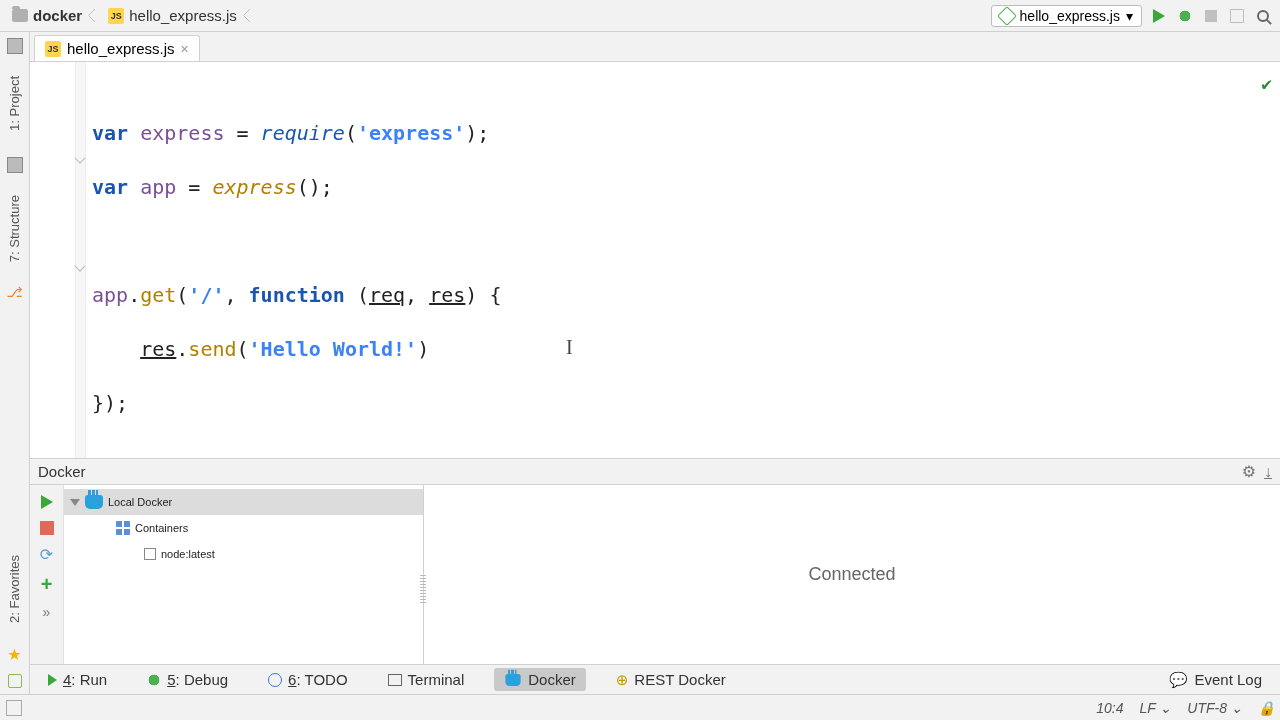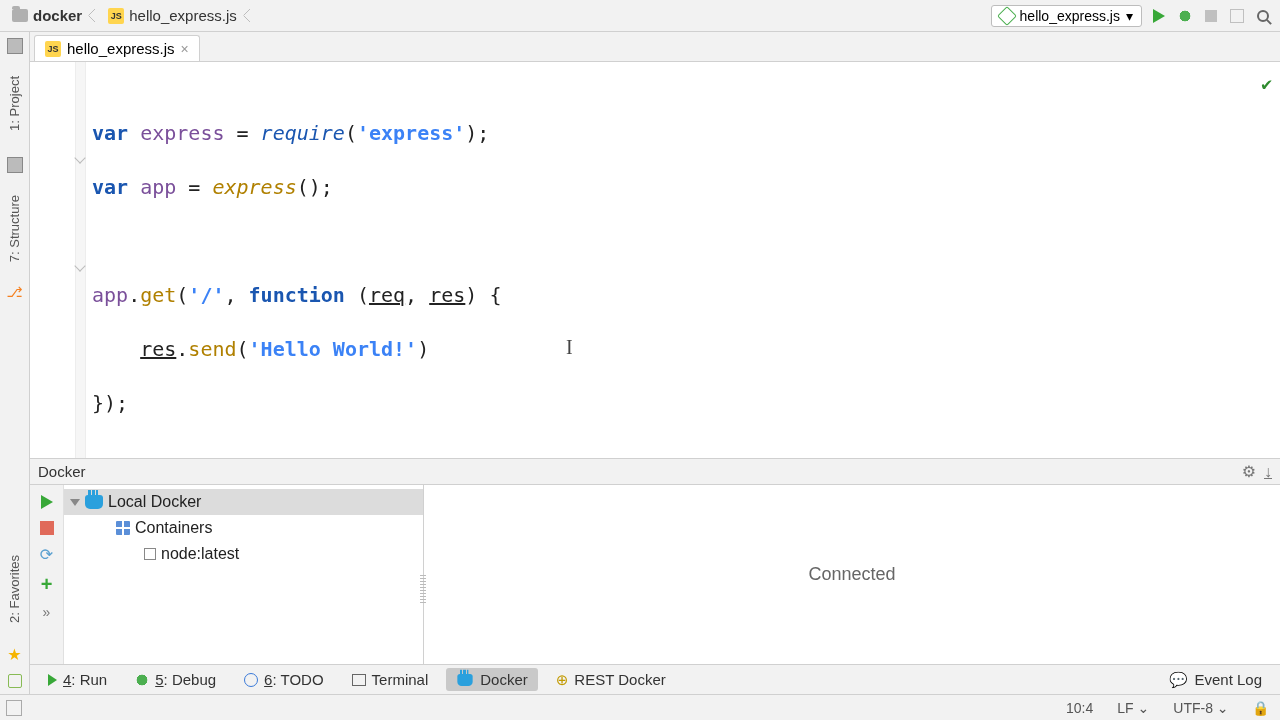--- a/index.html
+++ b/index.html
@@ -64,40 +64,40 @@
 .docker-panel { position: absolute; left: 30px; right: 0; top: 458px; height: 206px; border-top: 1px solid #d0d0d0; background: #fff; display: flex; flex-direction: column; }
 .panel-header { height: 26px; display: flex; align-items: center; padding: 0 8px; background: #f2f2f2; border-bottom: 1px solid #d0d0d0; font-size: 15px; color: #333; }
 .panel-header .spacer { flex: 1; }
 .gear { color: #777; font-size: 16px; }
 .dl { font-size: 16px; color: #777; text-decoration: underline; margin-left: 8px; }
 .panel-body { flex: 1; display: flex; position: relative; }
 .panel-side { width: 34px; background: #f2f2f2; border-right: 1px solid #e0e0e0; display: flex; flex-direction: column; align-items: center; gap: 10px; padding-top: 8px; }
 .panel-side .stop3 { width: 14px; height: 14px; background: #e06a5a; }
 .panel-side .plus { color: #38a838; font-size: 20px; font-weight: bold; line-height: 1; }
 .panel-side .more { color: #777; font-size: 14px; }
-.tree { width: 360px; border-right: 1px solid #d0d0d0; font-size: 16px; color: #222; padding-top: 4px; position: relative; }
+.tree { width: 360px; border-right: 1px solid #d0d0d0; font-size: 11px; color: #222; padding-top: 4px; position: relative; }
 .tree .grip { position: absolute; right: -3px; top: 50%; width: 6px; height: 30px; background: repeating-linear-gradient(#bbb, #bbb 1px, transparent 1px, transparent 3px); }
 .tree-row { display: flex; align-items: center; height: 26px; padding-left: 6px; gap: 5px; }
 .tree-row.sel { background: #dcdcdc; }
 .tri { width: 0; height: 0; border-left: 5px solid transparent; border-right: 5px solid transparent; border-top: 7px solid #888; }
 .grid-ico { width: 14px; height: 14px; display: inline-block; background: linear-gradient(#5b8fd8,#5b8fd8), linear-gradient(#5b8fd8,#5b8fd8), linear-gradient(#5b8fd8,#5b8fd8), linear-gradient(#5b8fd8,#5b8fd8); background-size: 6px 6px; background-position: 0 0, 8px 0, 0 8px, 8px 8px; background-repeat: no-repeat; border-radius: 1px; }
 .whale { width: 18px; height: 14px; background: #2aa0dd; border-radius: 3px 3px 5px 5px; position: relative; }
 .whale::before { content: ""; position: absolute; top: -5px; left: 3px; width: 10px; height: 5px; background: repeating-linear-gradient(90deg, #2aa0dd 0 3px, transparent 3px 4px); }
 .chk { width: 12px; height: 12px; border: 1px solid #888; }
 .details { flex: 1; display: flex; align-items: center; justify-content: center; color: #666; font-size: 18px; }
 
 
-.bottom-tabs { position: absolute; left: 30px; right: 0; bottom: 26px; height: 30px; background: #f2f2f2; border-top: 1px solid #d0d0d0; display: flex; align-items: center; padding: 0 8px; font-size: 15px; color: #333; gap: 8px; }
+.bottom-tabs { position: absolute; left: 30px; right: 0; bottom: 26px; height: 30px; background: #f2f2f2; border-top: 1px solid #d0d0d0; display: flex; align-items: center; padding: 0 8px; font-size: 15px; color: #333; gap: 20px; }
 .bt-tab { display: flex; align-items: center; gap: 6px; padding: 3px 10px; border-radius: 3px; }
 .bt-tab.active { background: #c9c9c9; }
 .bt-tab .u { text-decoration: underline; }
 .bt-spacer { flex: 1; }
 
 
-.status-bar { position: absolute; left: 0; right: 0; bottom: 0; height: 26px; background: #f2f2f2; border-top: 1px solid #d0d0d0; display: flex; align-items: center; justify-content: flex-end; padding: 0 10px; font-size: 14px; color: #555; gap: 24px; }
+.status-bar { position: absolute; left: 0; right: 0; bottom: 0; height: 26px; background: #f2f2f2; border-top: 1px solid #d0d0d0; display: flex; align-items: center; justify-content: flex-end; padding: 0 4px; font-size: 14px; color: #555; gap: 16px; font-style: italic; }
 .status-bar .statsq { position: absolute; left: 6px; width: 16px; height: 16px; border: 1px solid #aaa; }
 .lock { color: #888; }
 </style>
 </head>
 <body>
 
 <div class="top-row">
   <div class="breadcrumbs">
     <div class="crumb trail">
       <span class="folder-icon"></span>

